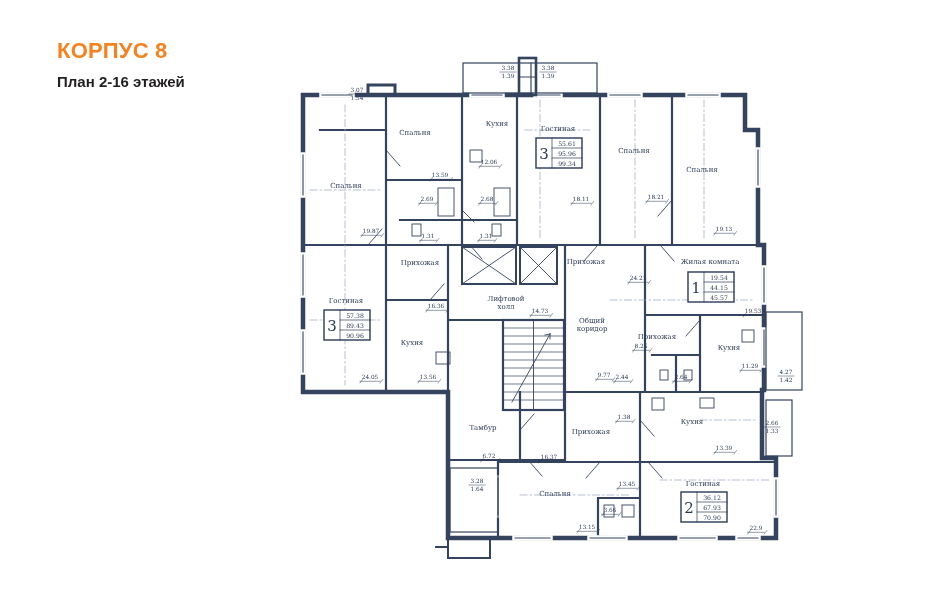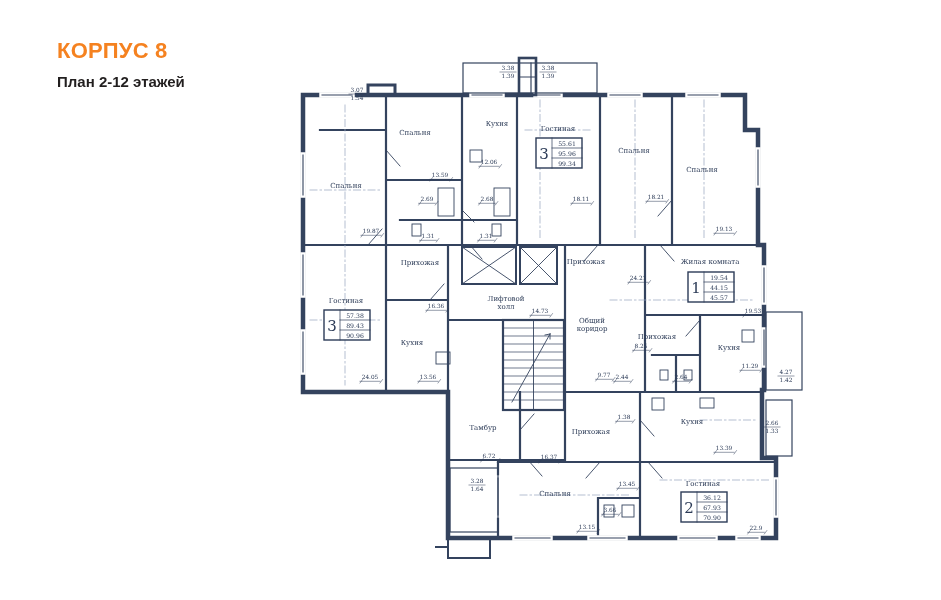--- a/index.html
+++ b/index.html
@@ -14,21 +14,21 @@
   text.dim{font-family:"DejaVu Serif",serif;font-size:5.8px;}
   text.aptnum{font-family:"DejaVu Serif",serif;font-size:15px;}
   text.aptval{font-family:"DejaVu Serif",serif;font-size:6.2px;}
 </style>
 </head>
 <body>
 
 <div id="stage">
   <div class="hdr">
     <div class="b" style="color: rgb(245, 130, 32);">КОРПУС 8</div>
-    <div class="p">План 2-12 этажей</div>
+    <div class="p">План 2-16 этажей</div>
   </div>
 
   <svg id="plan-svg" viewBox="0 0 941 600" xmlns="http://www.w3.org/2000/svg">
     <g fill="none" stroke="#34435e" stroke-linecap="square">
 
       <path stroke-width="4.5" d="M303,95 H745 V130 H758 V245 H764 V390 H762 V458 H776 V538 H448 V392 H303 Z"></path>
       <path stroke-width="3" d="M368,95 V85 H395 V95"></path>
 
       <path stroke-width="2.2" d="M386,95 V392 M462,95 V245 M517,95 V245 M600,95 V245 M672,95 V245
            M303,245 H764 M386,180 H462 M400,220 H517 M320,130 H386

